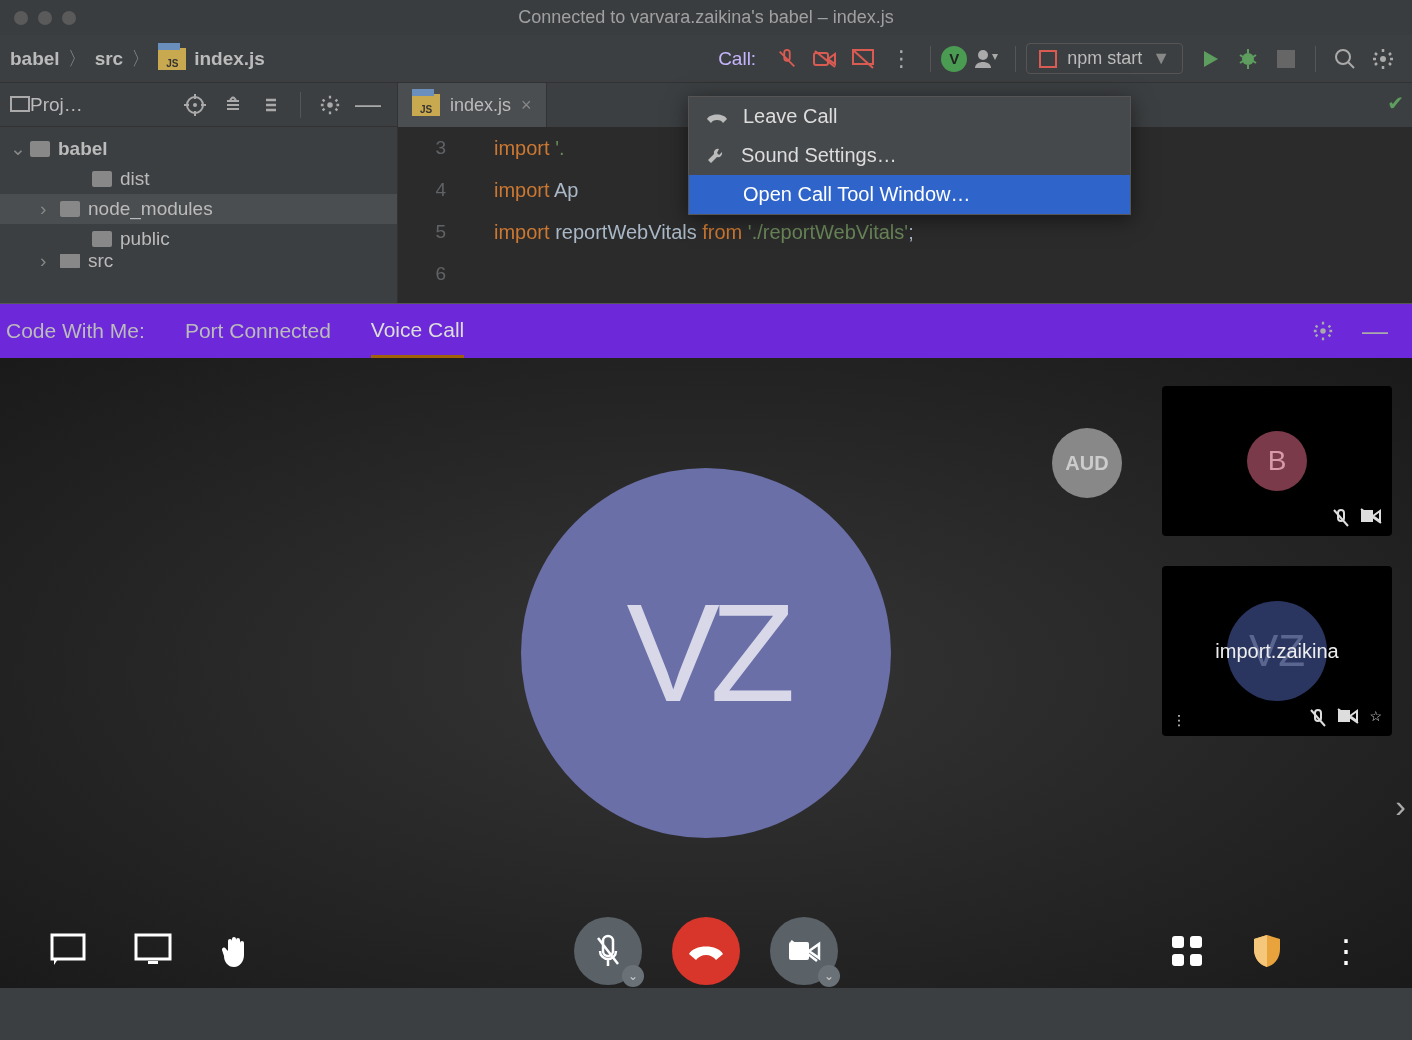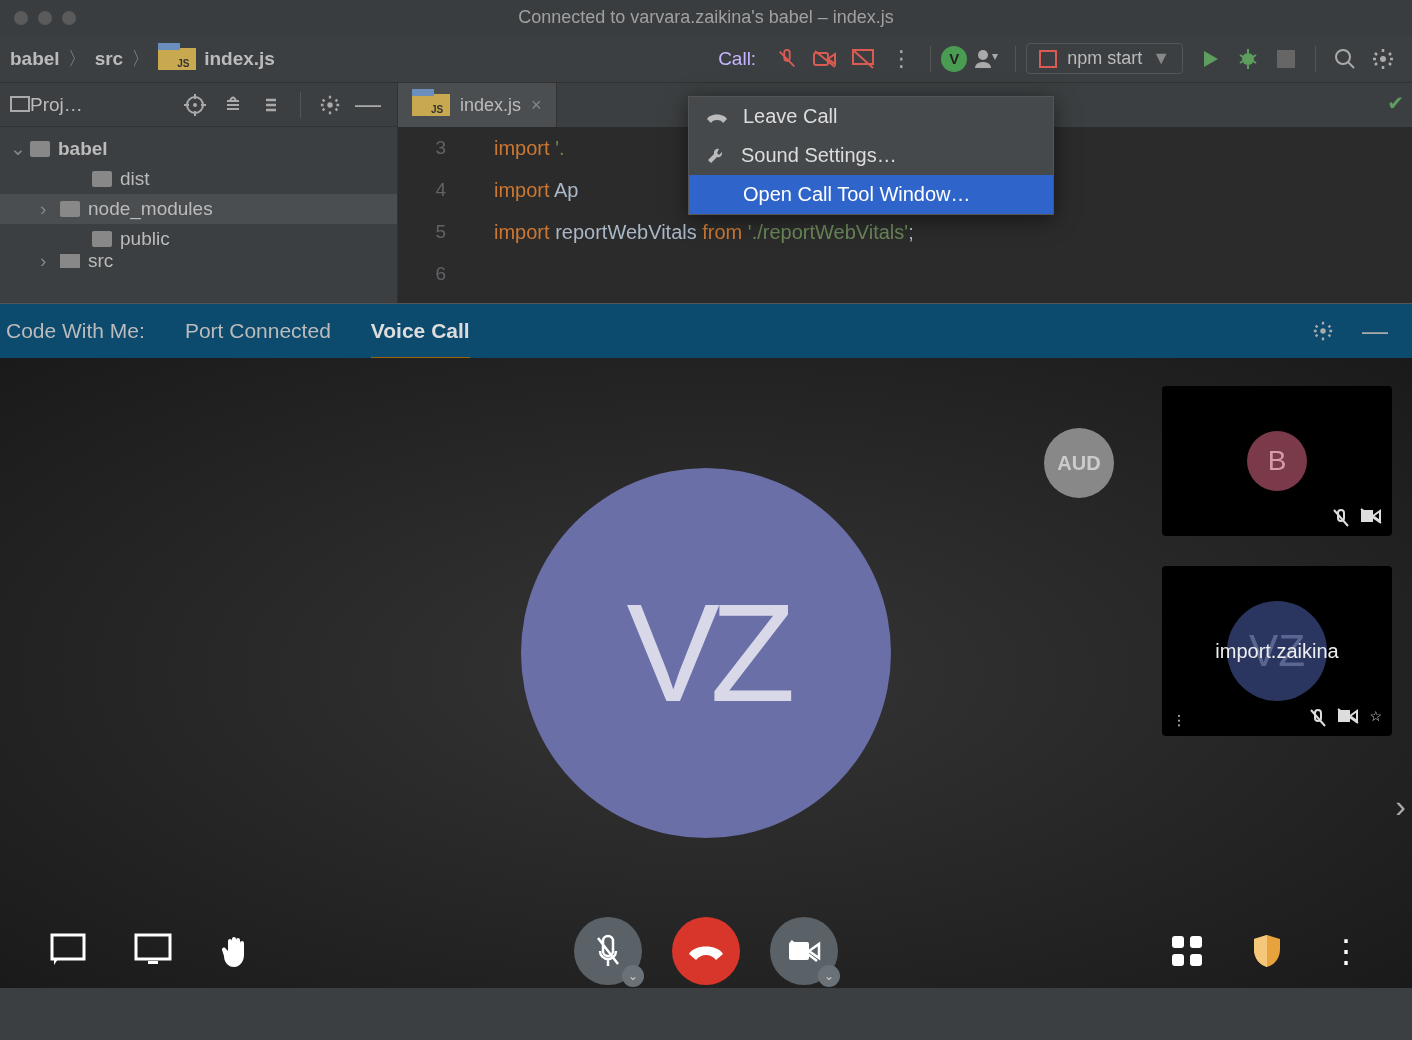--- a/index.html
+++ b/index.html
@@ -4,21 +4,21 @@
 <style>
 *{margin:0;padding:0;box-sizing:border-box;font-family:-apple-system,BlinkMacSystemFont,"Segoe UI",sans-serif;}
 body{background:#3c3f41;color:#bbb;font-size:14px;width:1412px;height:1040px;overflow:hidden;position:relative;}
 .titlebar{height:35px;background:#3a3d3f;display:flex;align-items:center;position:relative;}
 .traffic{display:flex;gap:10px;padding-left:14px;}
 .dot{width:14px;height:14px;border-radius:50%;background:#5a5a5a;}
 .titletext{position:absolute;left:50%;transform:translateX(-50%);color:#a0a0a0;font-size:18px;}
 .toolbar{height:48px;background:#3c3f41;display:flex;align-items:center;padding:0 10px;border-bottom:1px solid #323232;}
 .breadcrumb{display:flex;align-items:center;gap:8px;font-size:19px;font-weight:bold;color:#bbb;}
 .chev{color:#888;font-weight:normal;}
-.jsicon{width:28px;height:22px;background:#c9a94f;display:inline-flex;align-items:flex-end;justify-content:flex-start;font-size:10px;font-weight:bold;color:#333;padding:1px 19px;position:relative;}
+.jsicon{width:28px;height:22px;background:#c9a94f;display:inline-flex;align-items:flex-end;justify-content:flex-start;font-size:10px;font-weight:bold;color:#333;padding:1px 8px;position:relative;}
 .jsicon::before{content:"";position:absolute;top:-5px;left:0;width:22px;height:7px;background:#6a8fbd;}
 .spacer{flex:1;}
 .tlabel{color:#c4b5fd;font-size:19px;margin-right:12px;}
 .ticon{width:26px;height:26px;display:flex;align-items:center;justify-content:center;margin:0 6px;cursor:pointer;}
 .sep{width:1px;height:26px;background:#555;margin:0 10px;}
 .avatarV{width:26px;height:26px;border-radius:50%;background:#4a9c52;color:#222;display:flex;align-items:center;justify-content:center;font-weight:bold;font-size:15px;}
 .runconfig{border:1px solid #555;border-radius:4px;padding:4px 12px;display:flex;align-items:center;gap:10px;font-size:18px;cursor:pointer;}
 .redbox{width:18px;height:18px;border:2px solid #d95b52;}
 .content{display:flex;height:220px;}
 .sidebar{width:398px;background:#3c3f41;border-right:1px solid #323232;}
@@ -33,33 +33,33 @@
 .arrow{width:12px;color:#888;}
 .editor{flex:1;background:#2b2b2b;position:relative;}
 .tabrow{height:44px;background:#3c3f41;display:flex;align-items:center;}
 .etab{height:44px;background:#4b4e50;display:flex;align-items:center;padding:0 14px;gap:10px;font-size:18px;border-right:1px solid #323232;}
 .gutter{position:absolute;left:0;top:44px;width:60px;text-align:right;padding-right:12px;color:#606366;font-family:monospace;font-size:19px;line-height:42px;}
 .code{position:absolute;left:96px;top:44px;font-family:monospace;font-size:20px;line-height:42px;}
 .kw{color:#cc7832;}
 .ident{color:#a9b7c6;}
 .str{color:#6a8759;}
 .plain{color:#a9b7c6;}
-.menu{position:absolute;top:96px;left:688px;width:366px;background:#46494b;box-shadow:0 4px 20px rgba(0,0,0,0.5);z-index:100;border:1px solid #555;}
+.menu{position:absolute;top:96px;left:688px;width:443px;background:#46494b;box-shadow:0 4px 20px rgba(0,0,0,0.5);z-index:100;border:1px solid #555;}
 .mitem{display:flex;align-items:center;padding:8px 16px;gap:14px;font-size:20px;color:#ddd;cursor:pointer;}
 .mitem.hl{background:#2f65ca;color:#fff;}
-.twpanel{background:#0c4a6e;border-top:1px solid #555;}
+.twpanel{background:#6d28d9;border-top:1px solid #555;}
 .twtabs{height:54px;display:flex;align-items:center;gap:40px;padding:0 6px;font-size:21px;color:#bbb;}
 .twtab{height:54px;display:flex;align-items:center;cursor:pointer;}
-.twtab.active{border-bottom:1px solid #a16207;color:#ddd;font-weight:bold;}
+.twtab.active{border-bottom:3px solid #a16207;color:#ddd;}
 .twtoolbar{margin-left:auto;display:flex;gap:14px;padding-right:12px;}
 .callarea{height:630px;background:radial-gradient(ellipse at center,#353535 0%,#1a1a1a 100%);position:relative;}
 .calltitle{position:absolute;top:52px;left:50%;transform:translateX(-50%);font-size:28px;color:#eee;}
 .bigavatar{position:absolute;top:110px;left:50%;transform:translateX(-50%);width:370px;height:370px;border-radius:50%;background:#6a6fa8;display:flex;align-items:center;justify-content:center;}
 .bigavatar span{font-size:140px;color:#d8d8e8;font-weight:200;letter-spacing:-10px;}
-.audpill{position:absolute;top:70px;right:298px;width:70px;height:70px;border-radius:50%;background:#888;display:flex;align-items:center;justify-content:center;font-size:20px;font-weight:bold;color:#ccc;}
+.audpill{position:absolute;top:70px;right:290px;width:70px;height:70px;border-radius:50%;background:#888;display:flex;align-items:center;justify-content:center;font-size:20px;font-weight:bold;color:#ccc;}
 .thumbs{position:absolute;right:20px;top:28px;display:flex;flex-direction:column;gap:30px;}
 .thumb{width:230px;height:150px;background:#000;border-radius:4px;position:relative;display:flex;align-items:center;justify-content:center;}
 .thumb .circ{width:60px;height:60px;border-radius:50%;display:flex;align-items:center;justify-content:center;font-size:28px;}
 .thumb .lbl{position:absolute;top:50%;left:50%;transform:translate(-50%,-50%);font-size:20px;color:#eee;}
 .thumb .bicons{position:absolute;bottom:8px;right:10px;display:flex;gap:10px;color:#ddd;}
 .thumb .dots{position:absolute;bottom:8px;left:10px;color:#ddd;}
 .expand{position:absolute;right:6px;top:430px;color:#aaa;font-size:32px;cursor:pointer;}
 .callctrl{position:absolute;bottom:18px;left:0;right:0;display:flex;align-items:center;padding:0 50px;}
 .lgroup{display:flex;gap:48px;}
 .cgroup{position:absolute;left:50%;transform:translateX(-50%);display:flex;gap:30px;}

